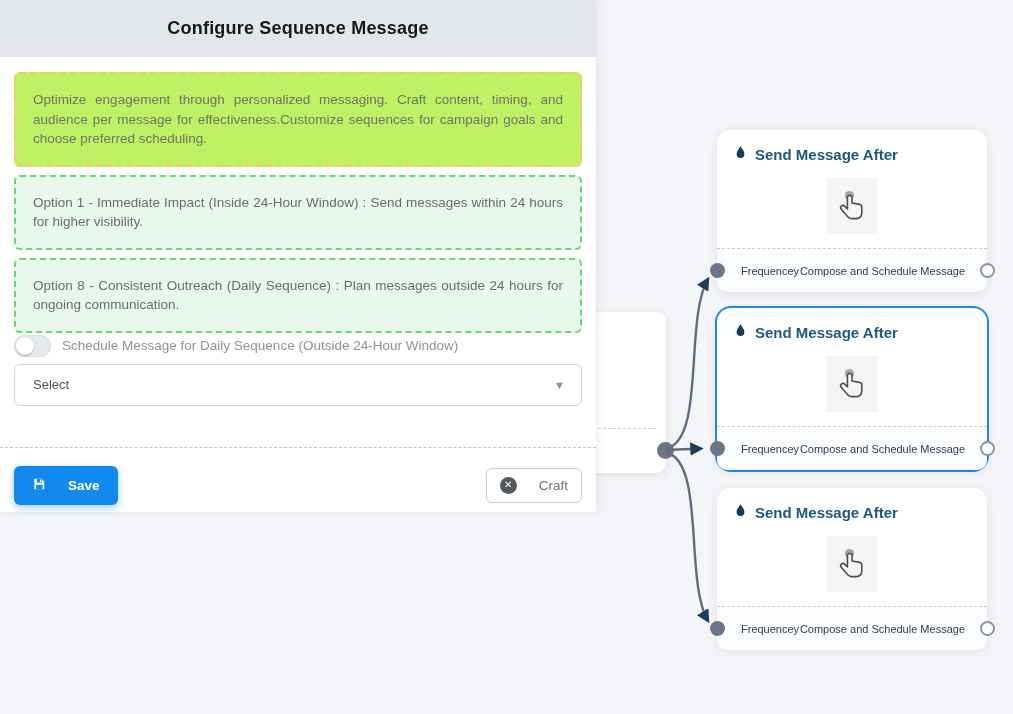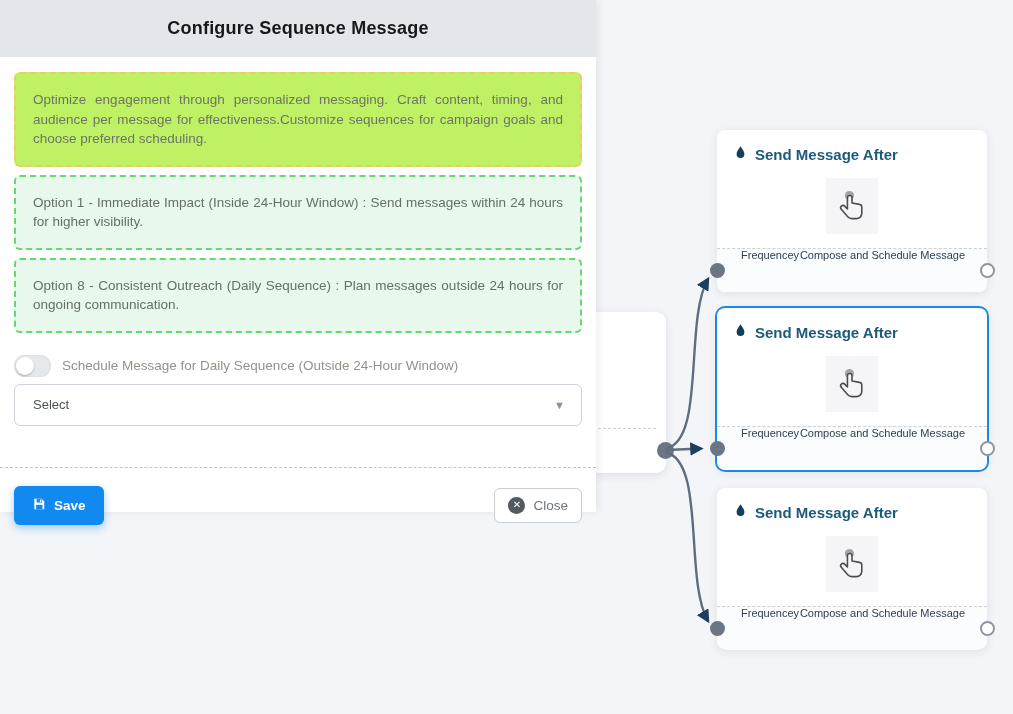--- a/index.html
+++ b/index.html
@@ -14,21 +14,21 @@
   .panel-header h1 { font-size:18px; font-weight:bold; color:#16191c; letter-spacing:.2px; }
   .panel-body { padding:15px 14px 0 14px; }
 
   .box { border-radius:6px; padding:16px 17px; font-size:13.5px; line-height:1.45;
     text-align:justify; }
   .box.yellow { border:2px dashed #f6c66b; background:#bef264; color:#6f7468; }
   .box.green  { border:2px dashed #63d96e; background:#e9f8ec; color:#667064;
     margin-top:8px; }
   .box.yellow { margin-top:0; }
 
-  .toggle-row { display:flex; align-items:center; margin-top:22px; cursor:pointer; }
+  .toggle-row { display:flex; align-items:center; margin-top:2px; cursor:pointer; }
   .toggle-row.first { margin-top:19px; }
   .switch { width:37px; height:22px; border-radius:11px; position:relative;
     flex:0 0 auto; }
   .switch.on  { background:#2196f3; }
   .switch.off { background:#e6e9ec; box-shadow:inset 0 0 0 1px #dde0e4; }
   .knob { position:absolute; top:2px; width:18px; height:18px; border-radius:50%;
     background:#ffffff; box-shadow:0 1px 2px rgba(0,0,0,.25); }
   .switch.on  .knob { right:2px; }
   .switch.off .knob { left:2px; }
   .toggle-label { margin-left:11px; font-size:13.5px; }
@@ -39,42 +39,42 @@
   .select-box { margin-top:7px; height:42px; border:1px solid #ced4da; border-radius:6px;
     display:flex; align-items:center; justify-content:space-between;
     padding:0 16px 0 18px; cursor:pointer; background:#fff; }
   .select-value { font-size:13px; color:#4c5258; }
   .caret { font-size:11px; color:#8a9199; }
 
   .dash-divider { border:none; border-top:1.5px dashed #bfc3c8; margin:41px -14px 0 -14px; }
 
   .panel-footer { display:flex; justify-content:space-between; align-items:center;
     margin-top:18px; }
-  .btn { display:inline-flex; align-items:center; gap:8px; border-radius:6px;
+  .btn { display:inline-flex; align-items:center; gap:22px; border-radius:6px;
     font-size:13.5px; cursor:pointer; border:1px solid transparent; }
   .btn-save { background:#1289ef; color:#ffffff; font-weight:bold; padding:10px 17px;
     box-shadow:0 3px 8px rgba(18,137,239,.4); }
   .btn-close { background:#ffffff; color:#6c757d; border-color:#c9ced3; padding:8px 13px; }
   .circle-x { width:17px; height:17px; border-radius:50%; background:#54595e; color:#fff;
     display:inline-flex; align-items:center; justify-content:center; font-size:10px;
     line-height:1; }
 
   
   .canvas { position:absolute; left:596px; top:0; width:417px; height:714px; }
 
-  .flow-node { position:absolute; width:270px; background:#ffffff; border-radius:8px;
+  .flow-node { position:absolute; width:270px; background:#ffffff; border-radius:14px;
     box-shadow:0 2px 10px rgba(25,39,52,.10); z-index:10; }
   .flow-node.selected { box-shadow:0 0 0 2px #1e88e5, 0 2px 10px rgba(25,39,52,.10); }
   .node-title { display:flex; align-items:center; gap:8px; padding:15px 0 0 17px;
     font-size:15px; font-weight:bold; color:#1b5a7d; }
   .node-body { height:84px; display:flex; align-items:center; justify-content:center; }
   .tap-box { width:52px; height:56px; background:#f5f5f8; display:flex;
     align-items:center; justify-content:center; }
   .node-footer { border-top:1.5px dashed #ccd0d5; height:44px; display:flex;
-    align-items:flex-start; justify-content:space-between; padding:0 22px 0 24px;
+    align-items:center; justify-content:space-between; padding:0 22px 0 24px;
     background:#fbfcfd; border-radius:0 0 10px 10px; }
   .foot-label { font-size:11px; color:#2e4053; }
 
   .source-node { position:absolute; left:-140px; top:312px; width:210px; height:161px;
     background:#ffffff; border-radius:10px; box-shadow:0 2px 10px rgba(25,39,52,.10);
     z-index:5; }
   .source-node .src-divider { position:absolute; left:12px; right:10px; top:116px;
     border-top:1.5px dashed #ccd0d5; }
   .source-node .src-foot { position:absolute; left:8px; top:130px; font-size:12px;
     color:#2e4053; }
@@ -225,17 +225,17 @@
             <rect x="8" y="3.5" width="9" height="6" fill="#1289ef"></rect>
             <rect x="13.6" y="4.5" width="2.4" height="4" fill="#ffffff"></rect>
             <rect x="7" y="13.5" width="11" height="7.5" fill="#1289ef"></rect>
           </svg>
         </span>
         <span>Save</span>
       </button>
 
       <button class="btn btn-close">
         <span class="circle-x">✕</span>
-        <span>Close</span>
+        <span>Craft</span>
       </button>
     </div>
   </div>
 </div>
 
 </body></html>

